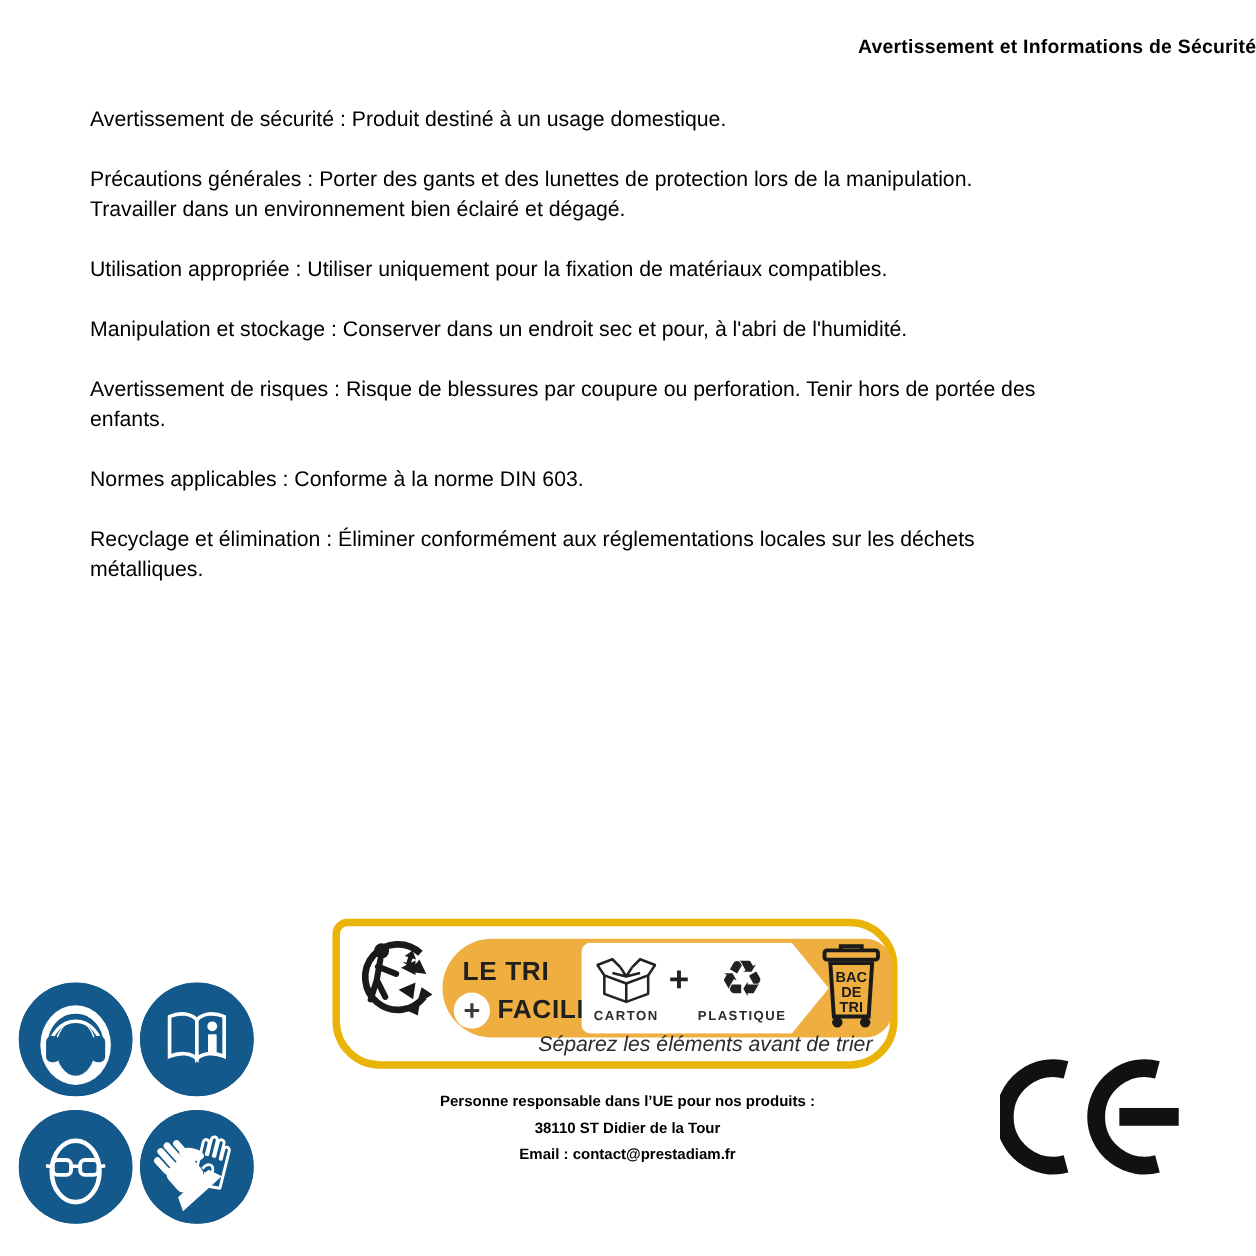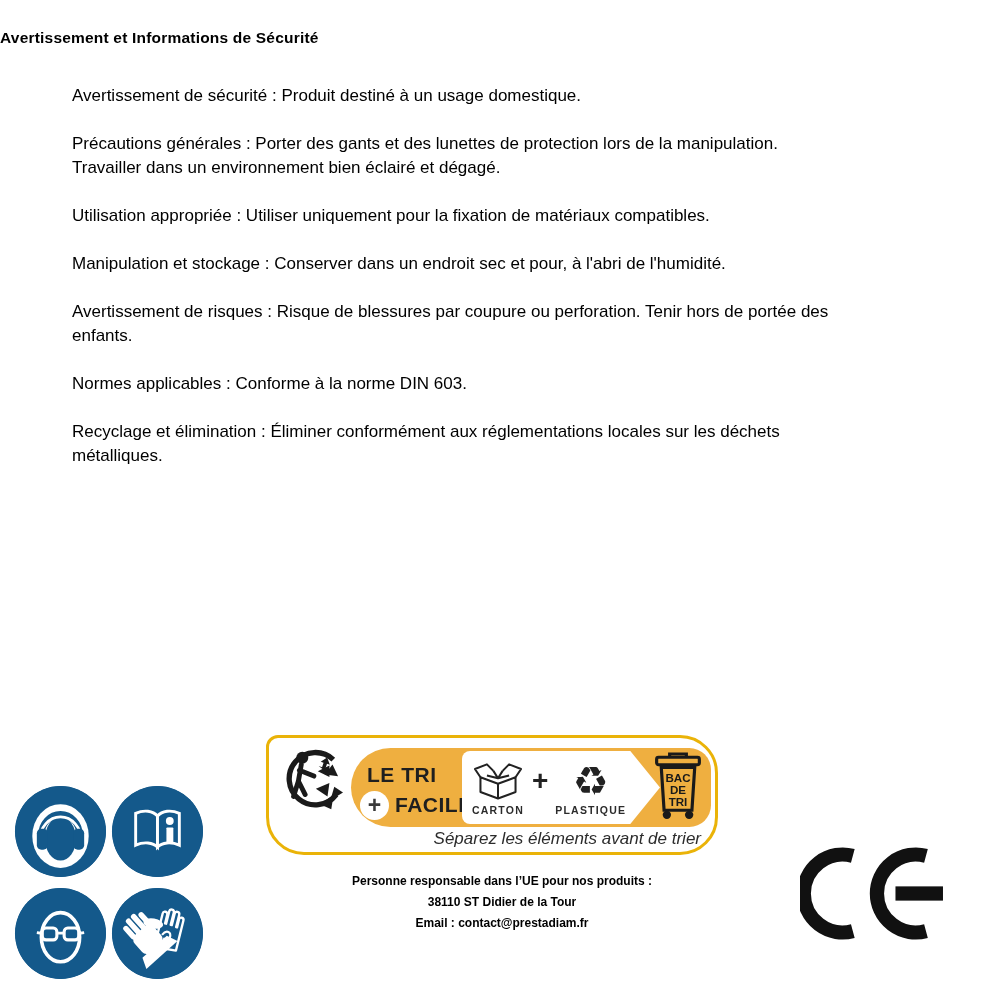--- a/index.html
+++ b/index.html
@@ -1,30 +1,30 @@
 <!DOCTYPE html>
 <html><head>
 <meta charset="utf-8">
 <style>
   html,body{margin:0;padding:0;background:#fff;}
   #canvas{position:relative;width:1005px;height:1005px;background:#ffffff;overflow:hidden;
           font-family:"Liberation Sans","DejaVu Sans",sans-serif;color:#000;}
-  .title{position:absolute;top:29px;left:0;width:100%;text-align:left;
+  .title{position:absolute;top:29px;left:0;width:100%;text-align:right;
          font-size:15.5px;font-weight:bold;letter-spacing:.2px;}
   .body-text{position:absolute;left:72px;top:84px;width:920px;}
   .body-text p{margin:0 0 24px 0;font-size:17px;line-height:24px;white-space:pre;}
   
   .icon-grid{position:absolute;left:15px;top:786px;display:grid;
              grid-template-columns:91px 91px;grid-column-gap:6px;grid-row-gap:11px;}
   .picto{width:91px;height:91px;border-radius:50%;background:#14598B;overflow:hidden;}
   .picto svg{display:block;width:100%;height:100%;}
   
   .fr-tag{position:absolute;left:269px;top:748px;font-size:13px;font-weight:bold;color:#222;}
   .tri-box{position:absolute;left:266px;top:735px;width:452px;height:120px;background:#fff;
-           border:3px solid #eab308;border-radius:12px 38px 38px 38px;box-sizing:border-box;}
+           border:6px solid #eab308;border-radius:12px 38px 38px 38px;box-sizing:border-box;}
   .triman{position:absolute;left:10px;top:7px;width:64px;height:70px;}
   .tri-band{position:absolute;left:82px;top:10px;width:360px;height:79px;background:#EFAF40;
             border-radius:40px 22px 22px 40px;}
   .letri{position:absolute;left:16px;top:15px;font-size:21px;font-weight:bold;color:#1f1f1f;letter-spacing:.5px;}
   .plus-circle{position:absolute;left:9px;top:43px;width:29px;height:29px;border-radius:50%;background:#fff;
                display:flex;align-items:center;justify-content:center;font-size:23px;font-weight:bold;color:#3a3a3a;line-height:1;}
   .facile{position:absolute;left:44px;top:45px;font-size:21px;font-weight:bold;color:#1f1f1f;letter-spacing:.5px;}
   .materials{position:absolute;left:111px;top:3px;width:198px;height:73px;background:#fff;
              border-radius:8px 0 0 8px;
              clip-path:polygon(0 0,85% 0,100% 50%,85% 100%,0 100%);

